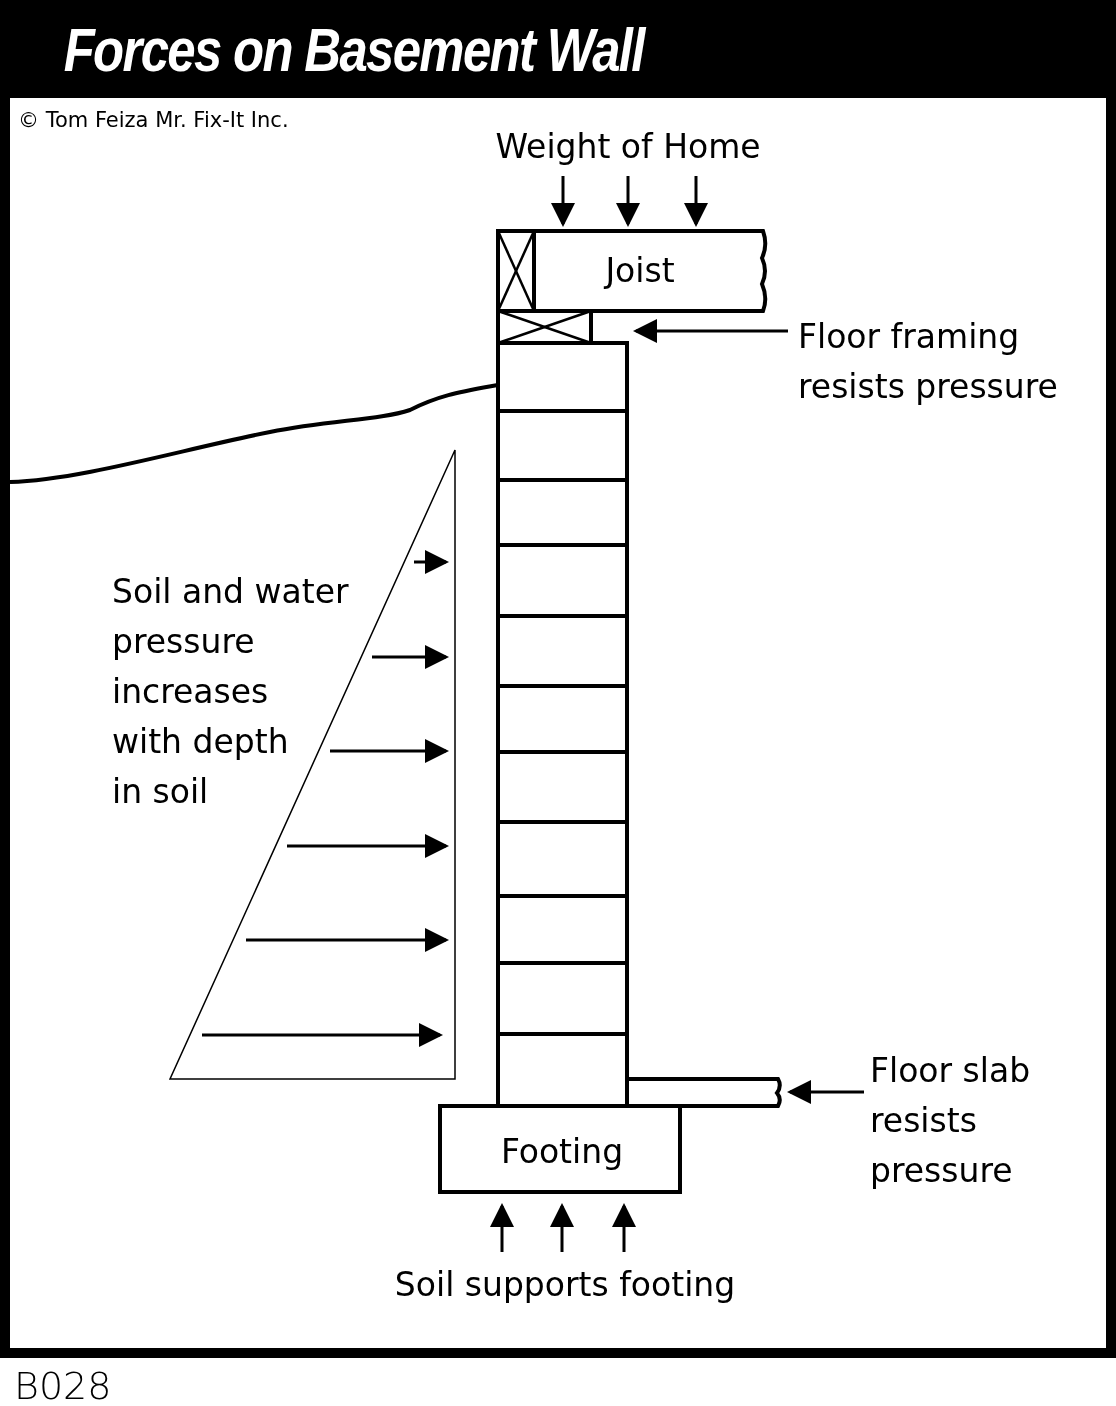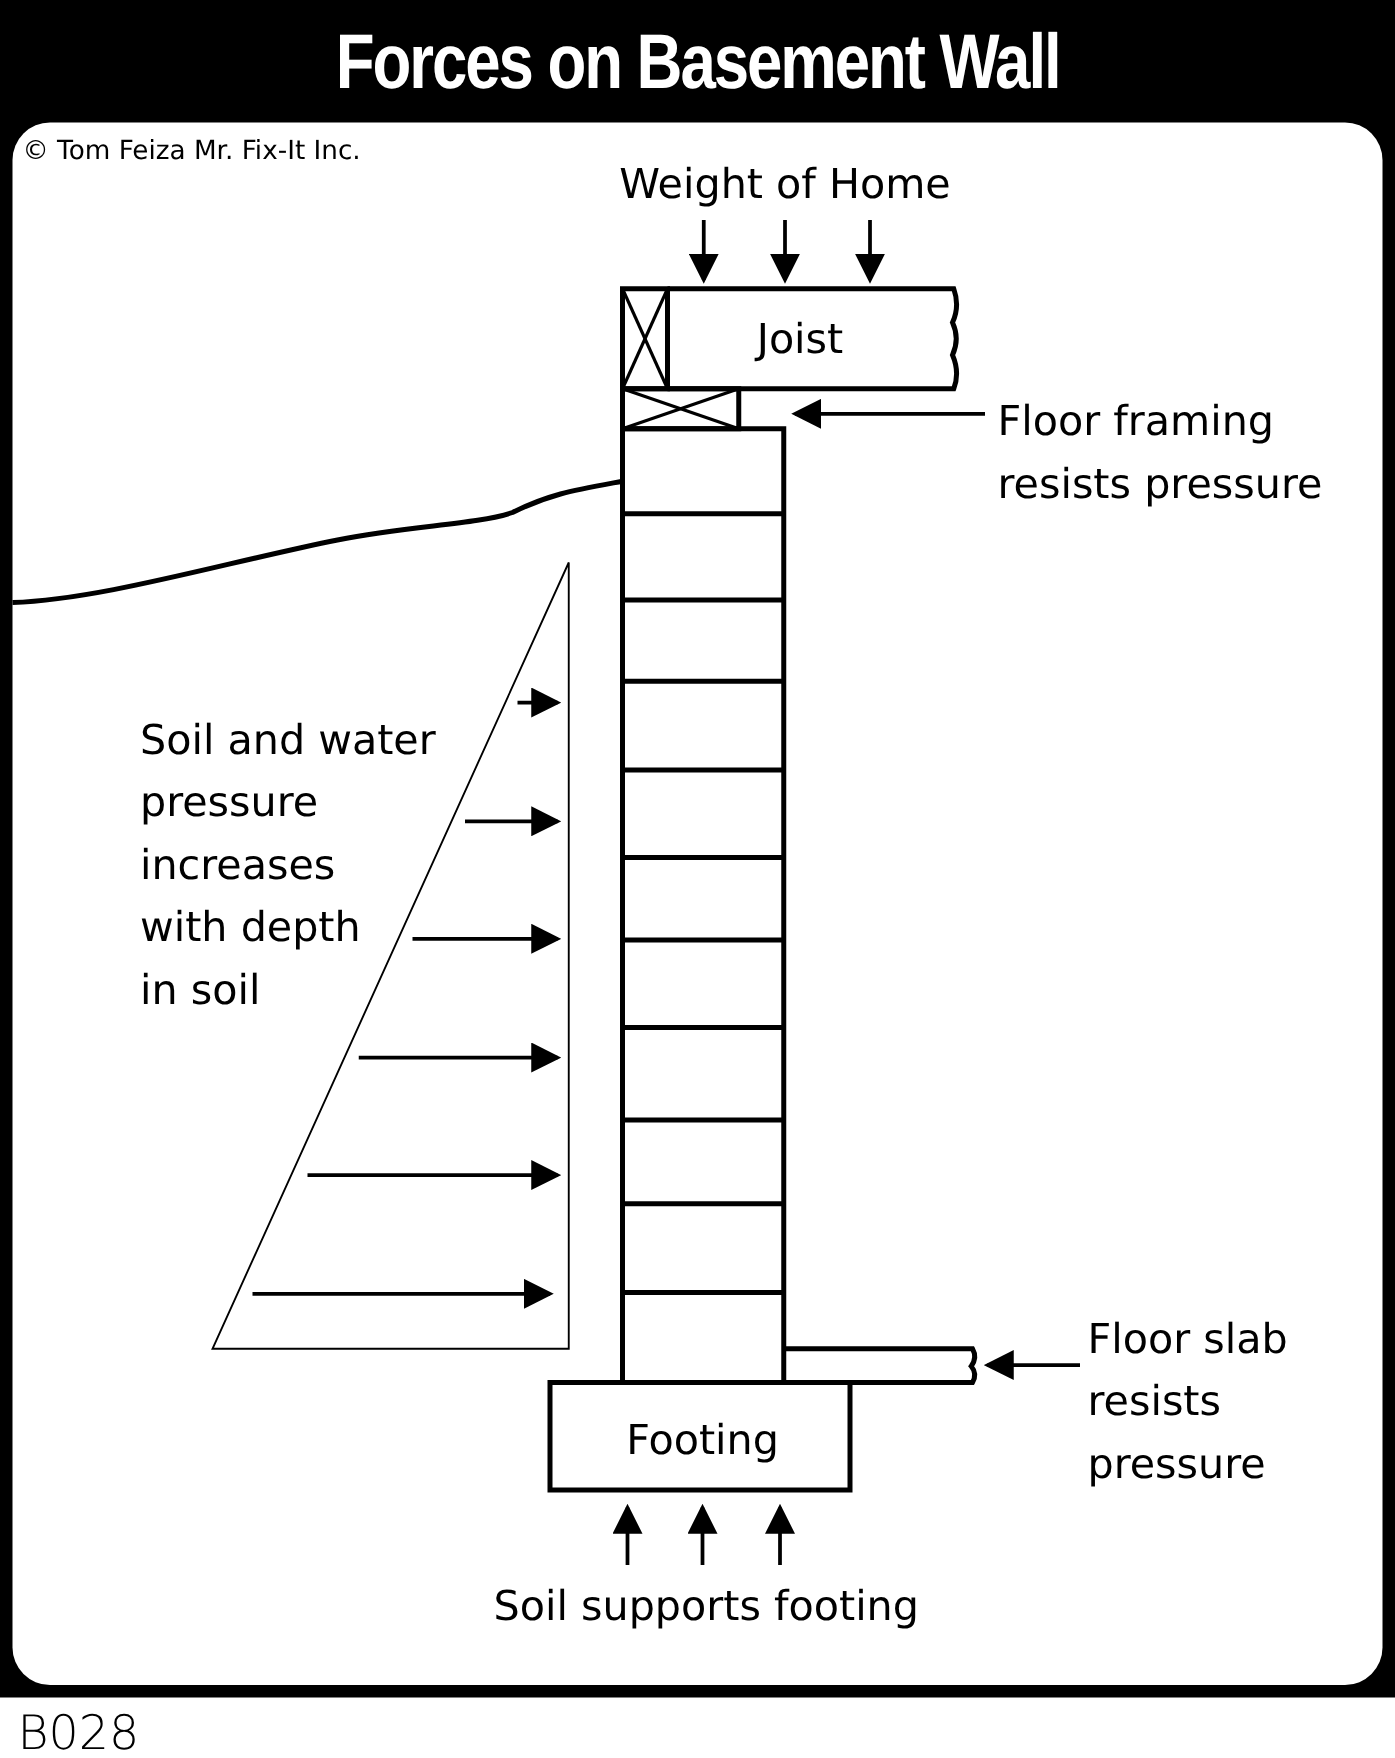--- a/index.html
+++ b/index.html
@@ -1,20 +1,20 @@
 <!DOCTYPE html>
 <html><head>
 <meta charset="utf-8">
 <style>
   html, body { margin: 0; padding: 0; background: #ffffff; }
   body { width: 1116px; height: 1406px; position: relative; overflow: hidden; font-family: "DejaVu Sans", sans-serif; }
   .frame { position: absolute; left: 0; top: 0; width: 1116px; height: 1358px; background: #000; }
-  .title-bar { position: absolute; left: 0; top: 0; width: 1116px; height: 98px; display: flex; align-items: center; justify-content: center; }
+  .title-bar { position: absolute; left: 0; top: 0; width: 1116px; height: 98px; display: flex; align-items: center; justify-content: flex-start; font-style: italic; }
   .title { color: #fff; font-family: "Liberation Sans", sans-serif; font-weight: bold; font-size: 62px; letter-spacing: -2px; transform: scaleX(0.82); }
-  .panel { position: absolute; left: 10px; top: 98px; width: 1096px; height: 1250px; background: #fff; border-radius: 30px; }
+  .panel { position: absolute; left: 10px; top: 98px; width: 1096px; height: 1250px; background: #fff; }
   .copyright { position: absolute; left: 8px; top: 10px; font-size: 21px; color: #000; font-family: "DejaVu Sans", sans-serif; }
   svg { position: absolute; left: 0; top: 0; }
   .lbl { font-family: "DejaVu Sans", sans-serif; font-size: 33px; fill: #000; }
   .code { position: absolute; left: 14px; top: 1364px; font-size: 38px; font-family: "DejaVu Sans", sans-serif; color: #000; font-weight: 300; }
 </style>
 </head>
 <body>
 
 <div class="frame"></div>
 <div class="title-bar">

